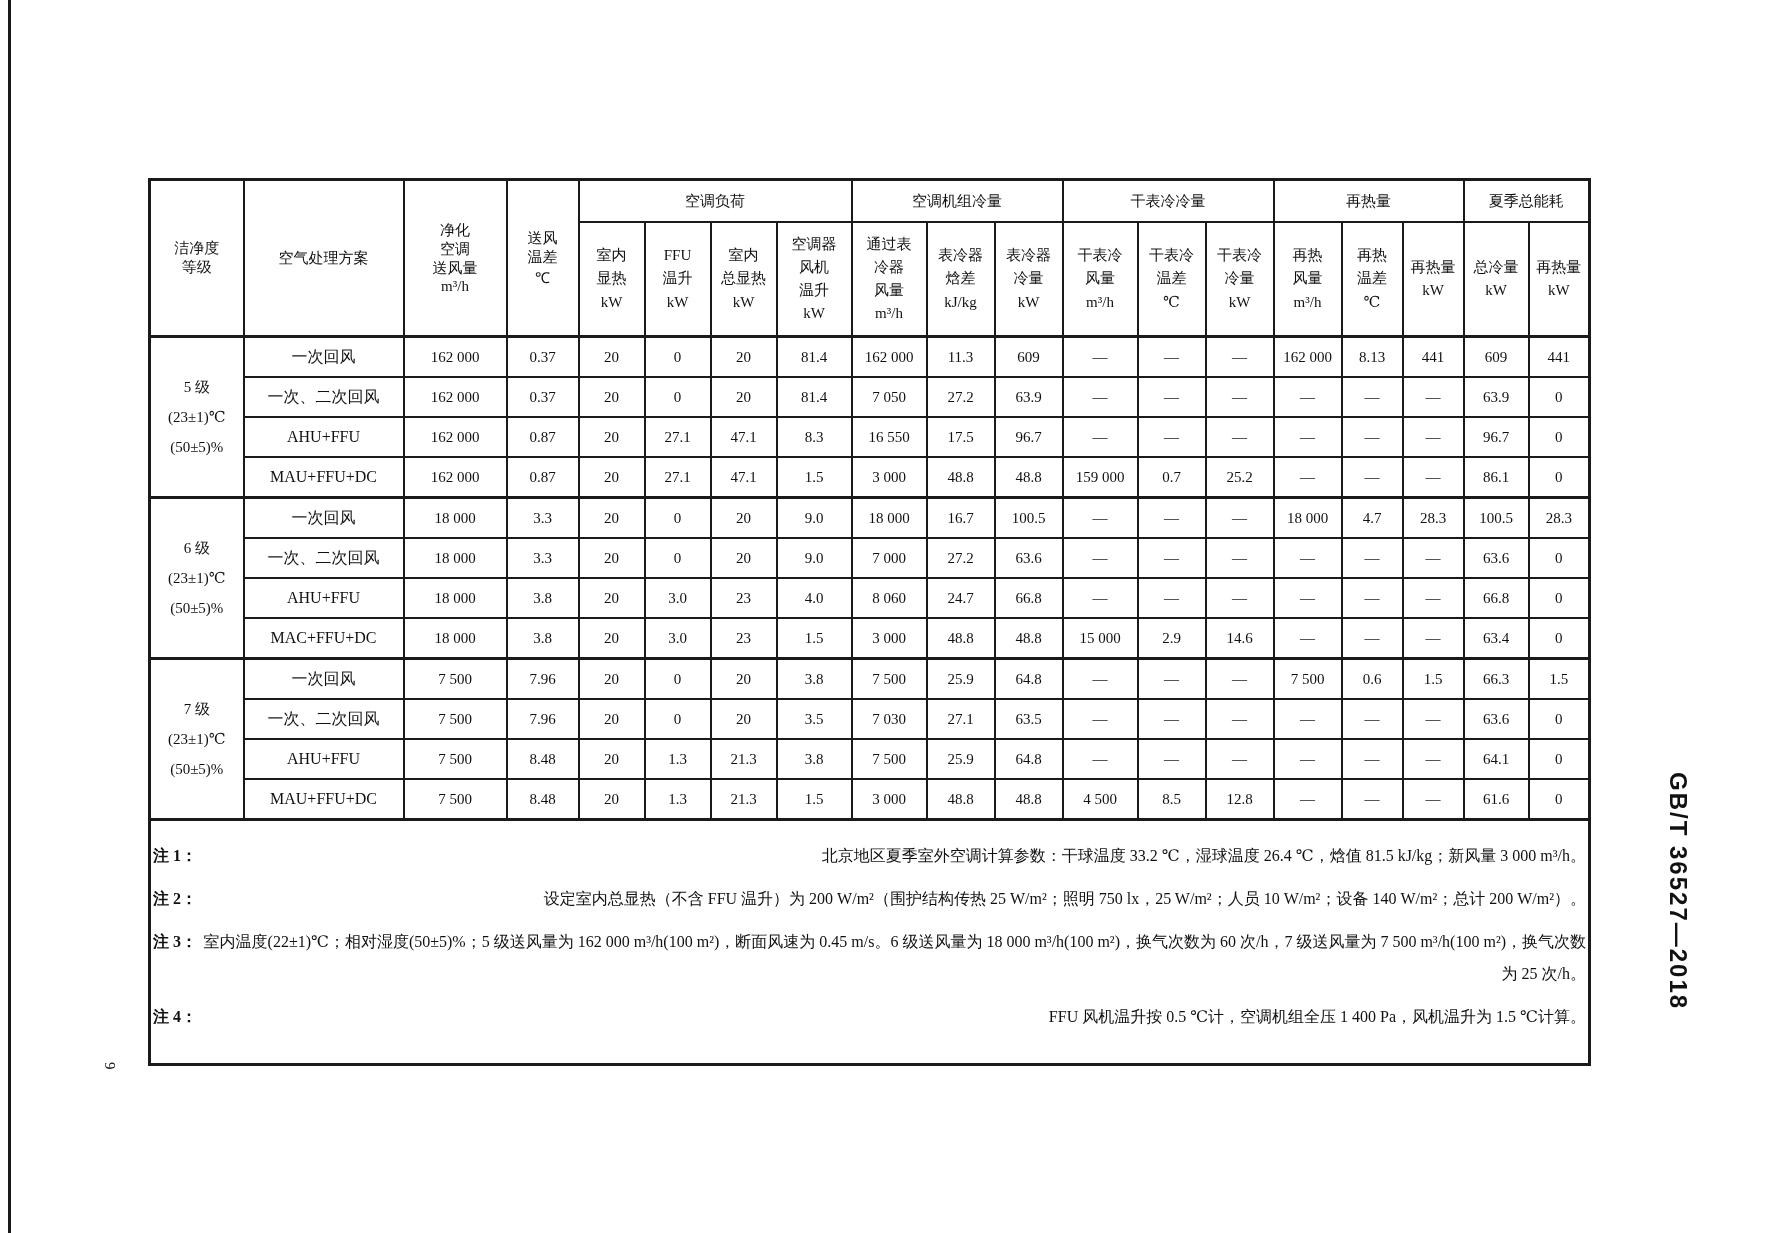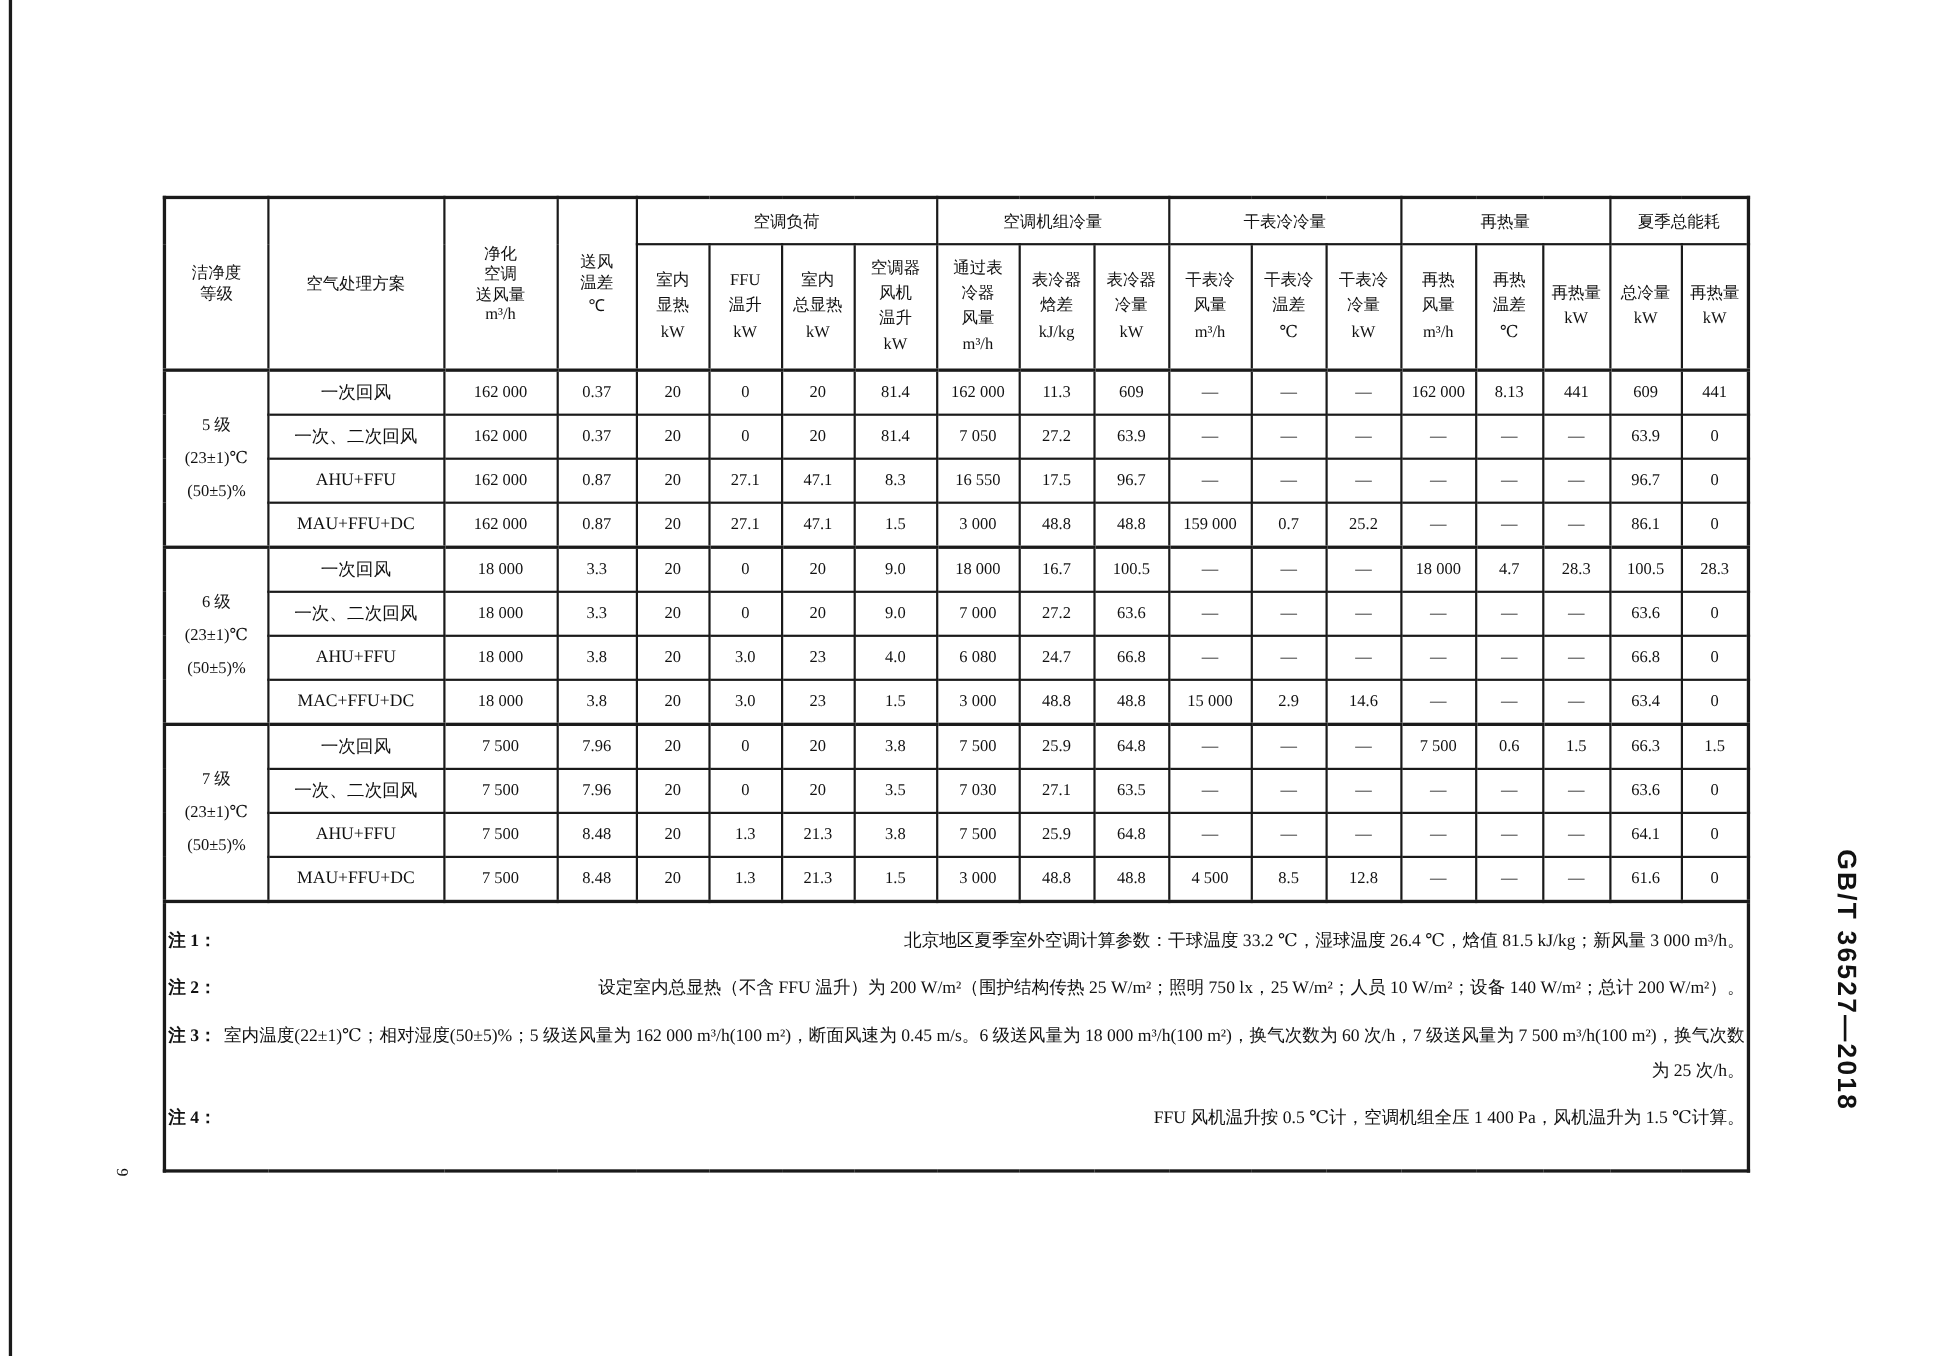--- a/index.html
+++ b/index.html
@@ -291,21 +291,21 @@
           <td>0</td>
         </tr>
         <tr>
           <td class="scheme-cell">AHU+FFU</td>
           <td>18 000</td>
           <td>3.8</td>
           <td>20</td>
           <td>3.0</td>
           <td>23</td>
           <td>4.0</td>
-          <td>6 080</td>
+          <td>8 060</td>
           <td>24.7</td>
           <td>66.8</td>
           <td>—</td>
           <td>—</td>
           <td>—</td>
           <td>—</td>
           <td>—</td>
           <td>—</td>
           <td>66.8</td>
           <td>0</td>

